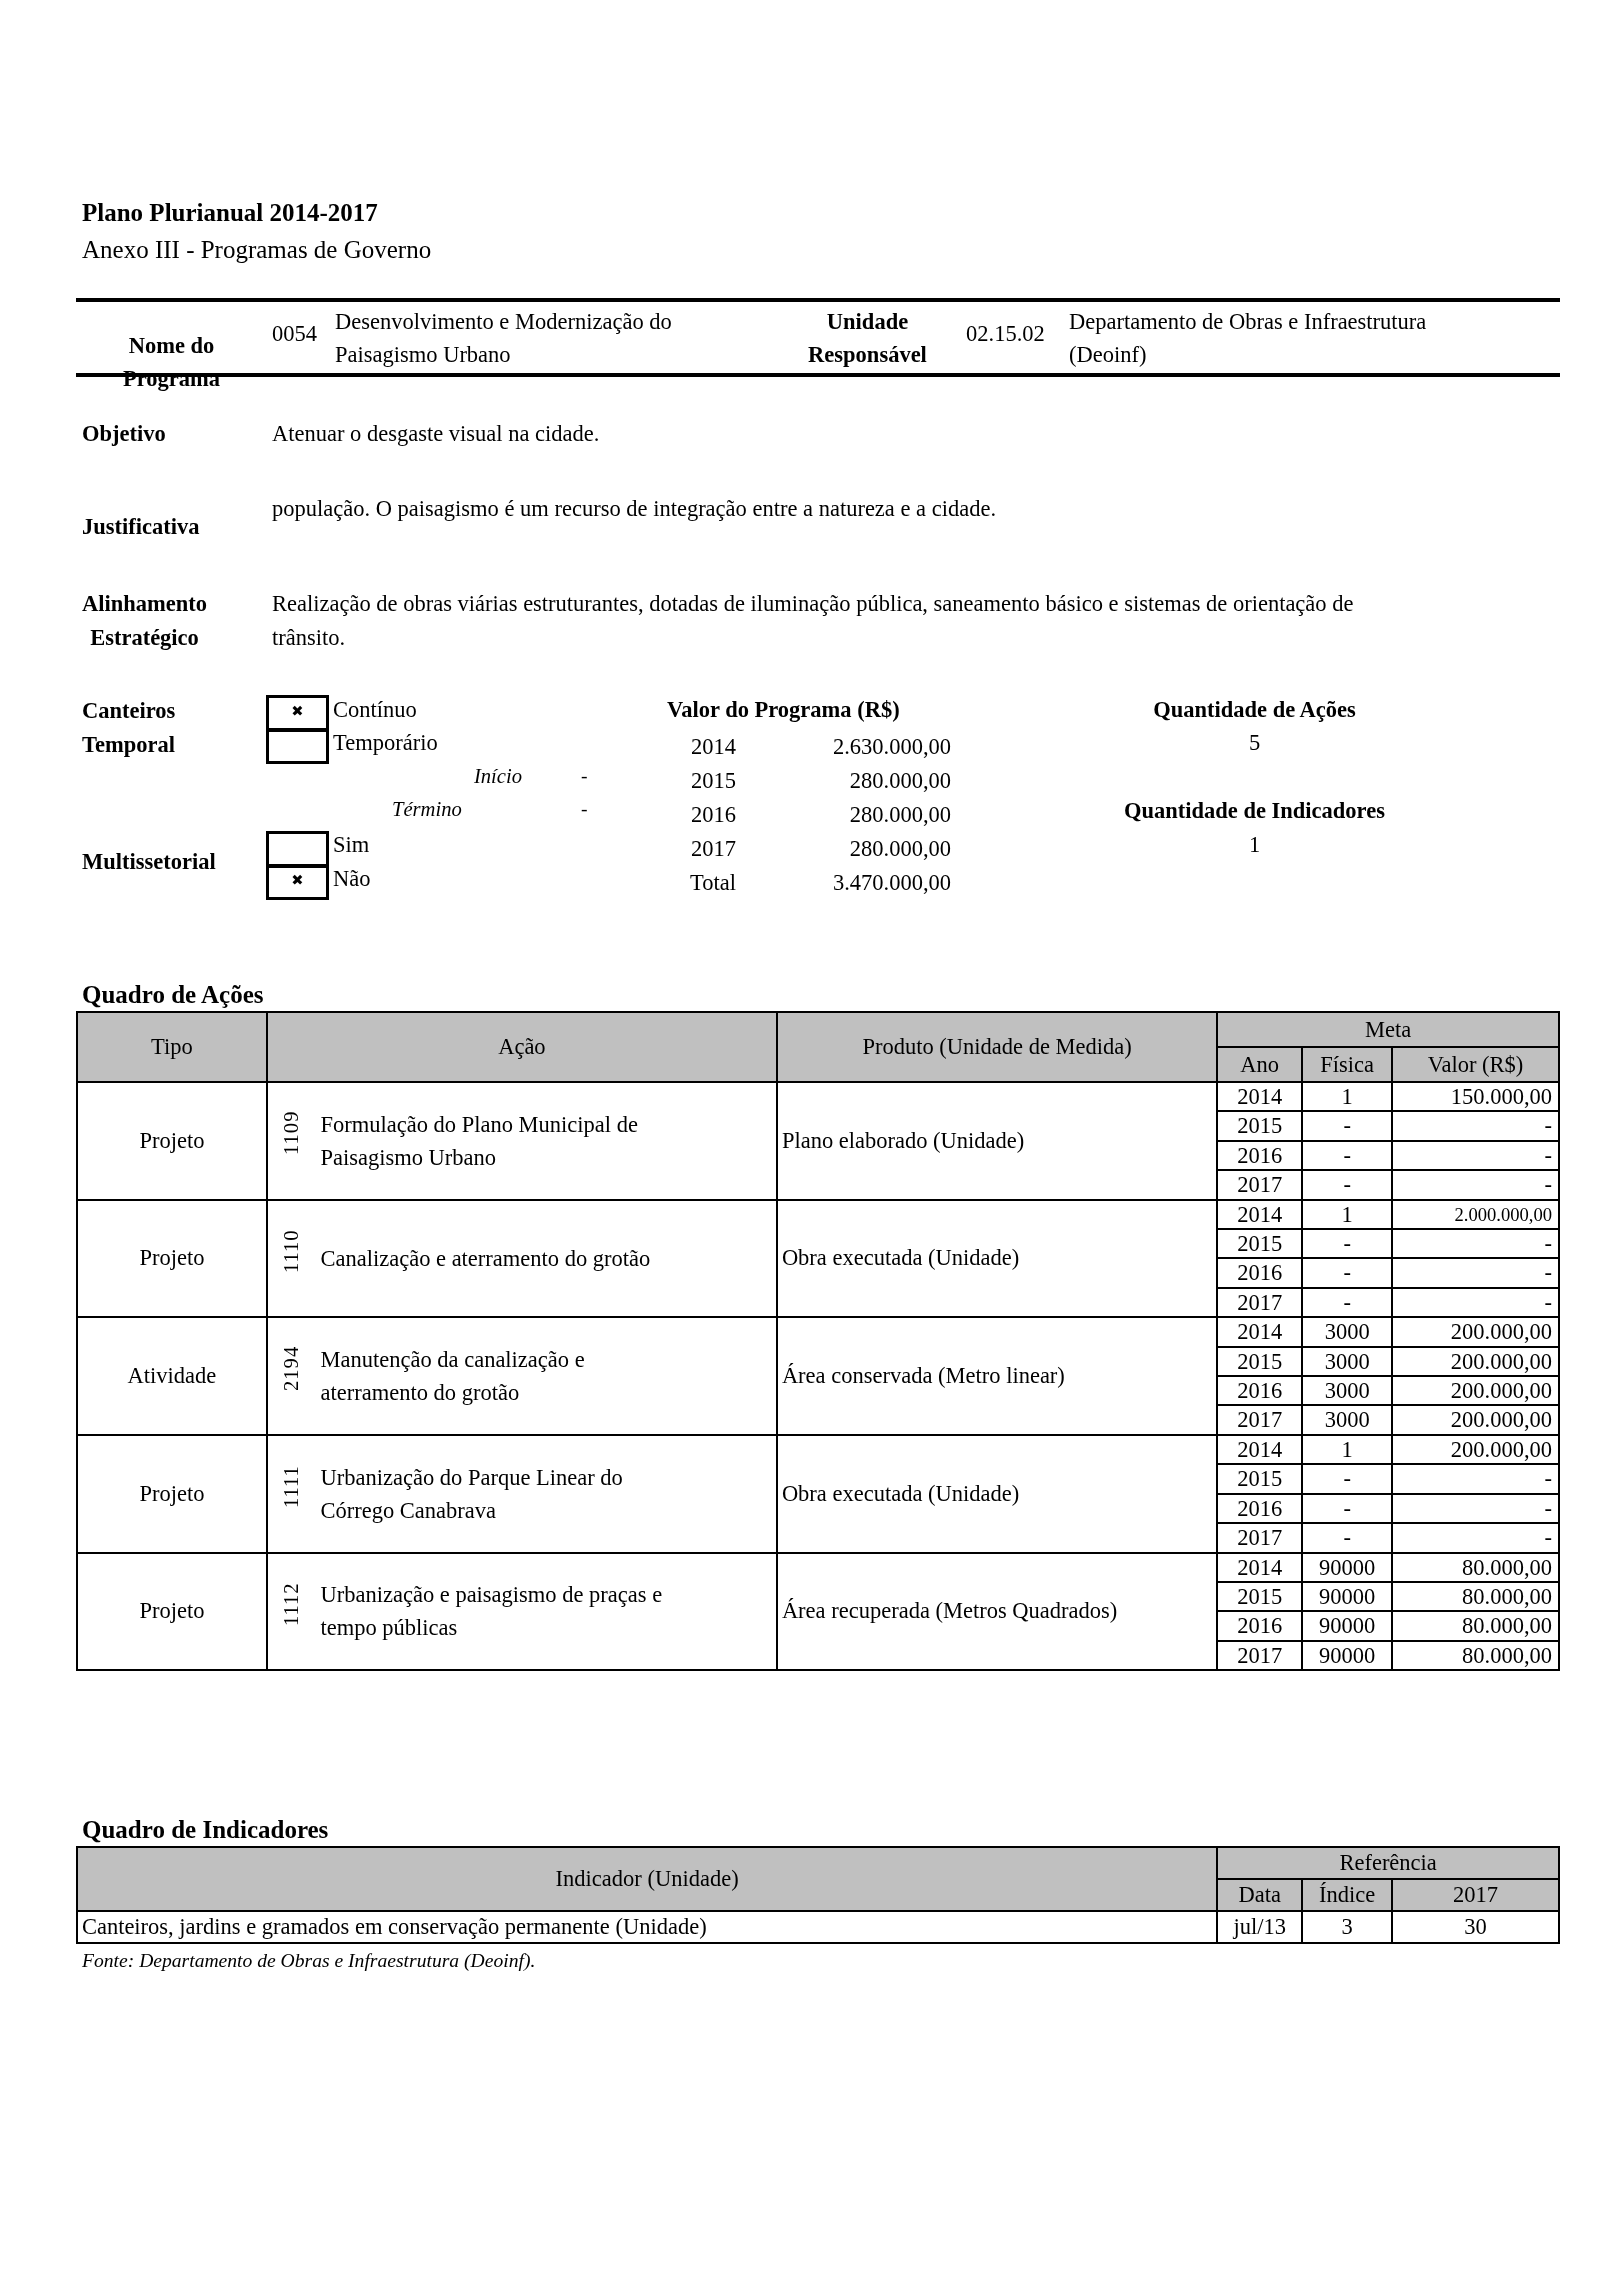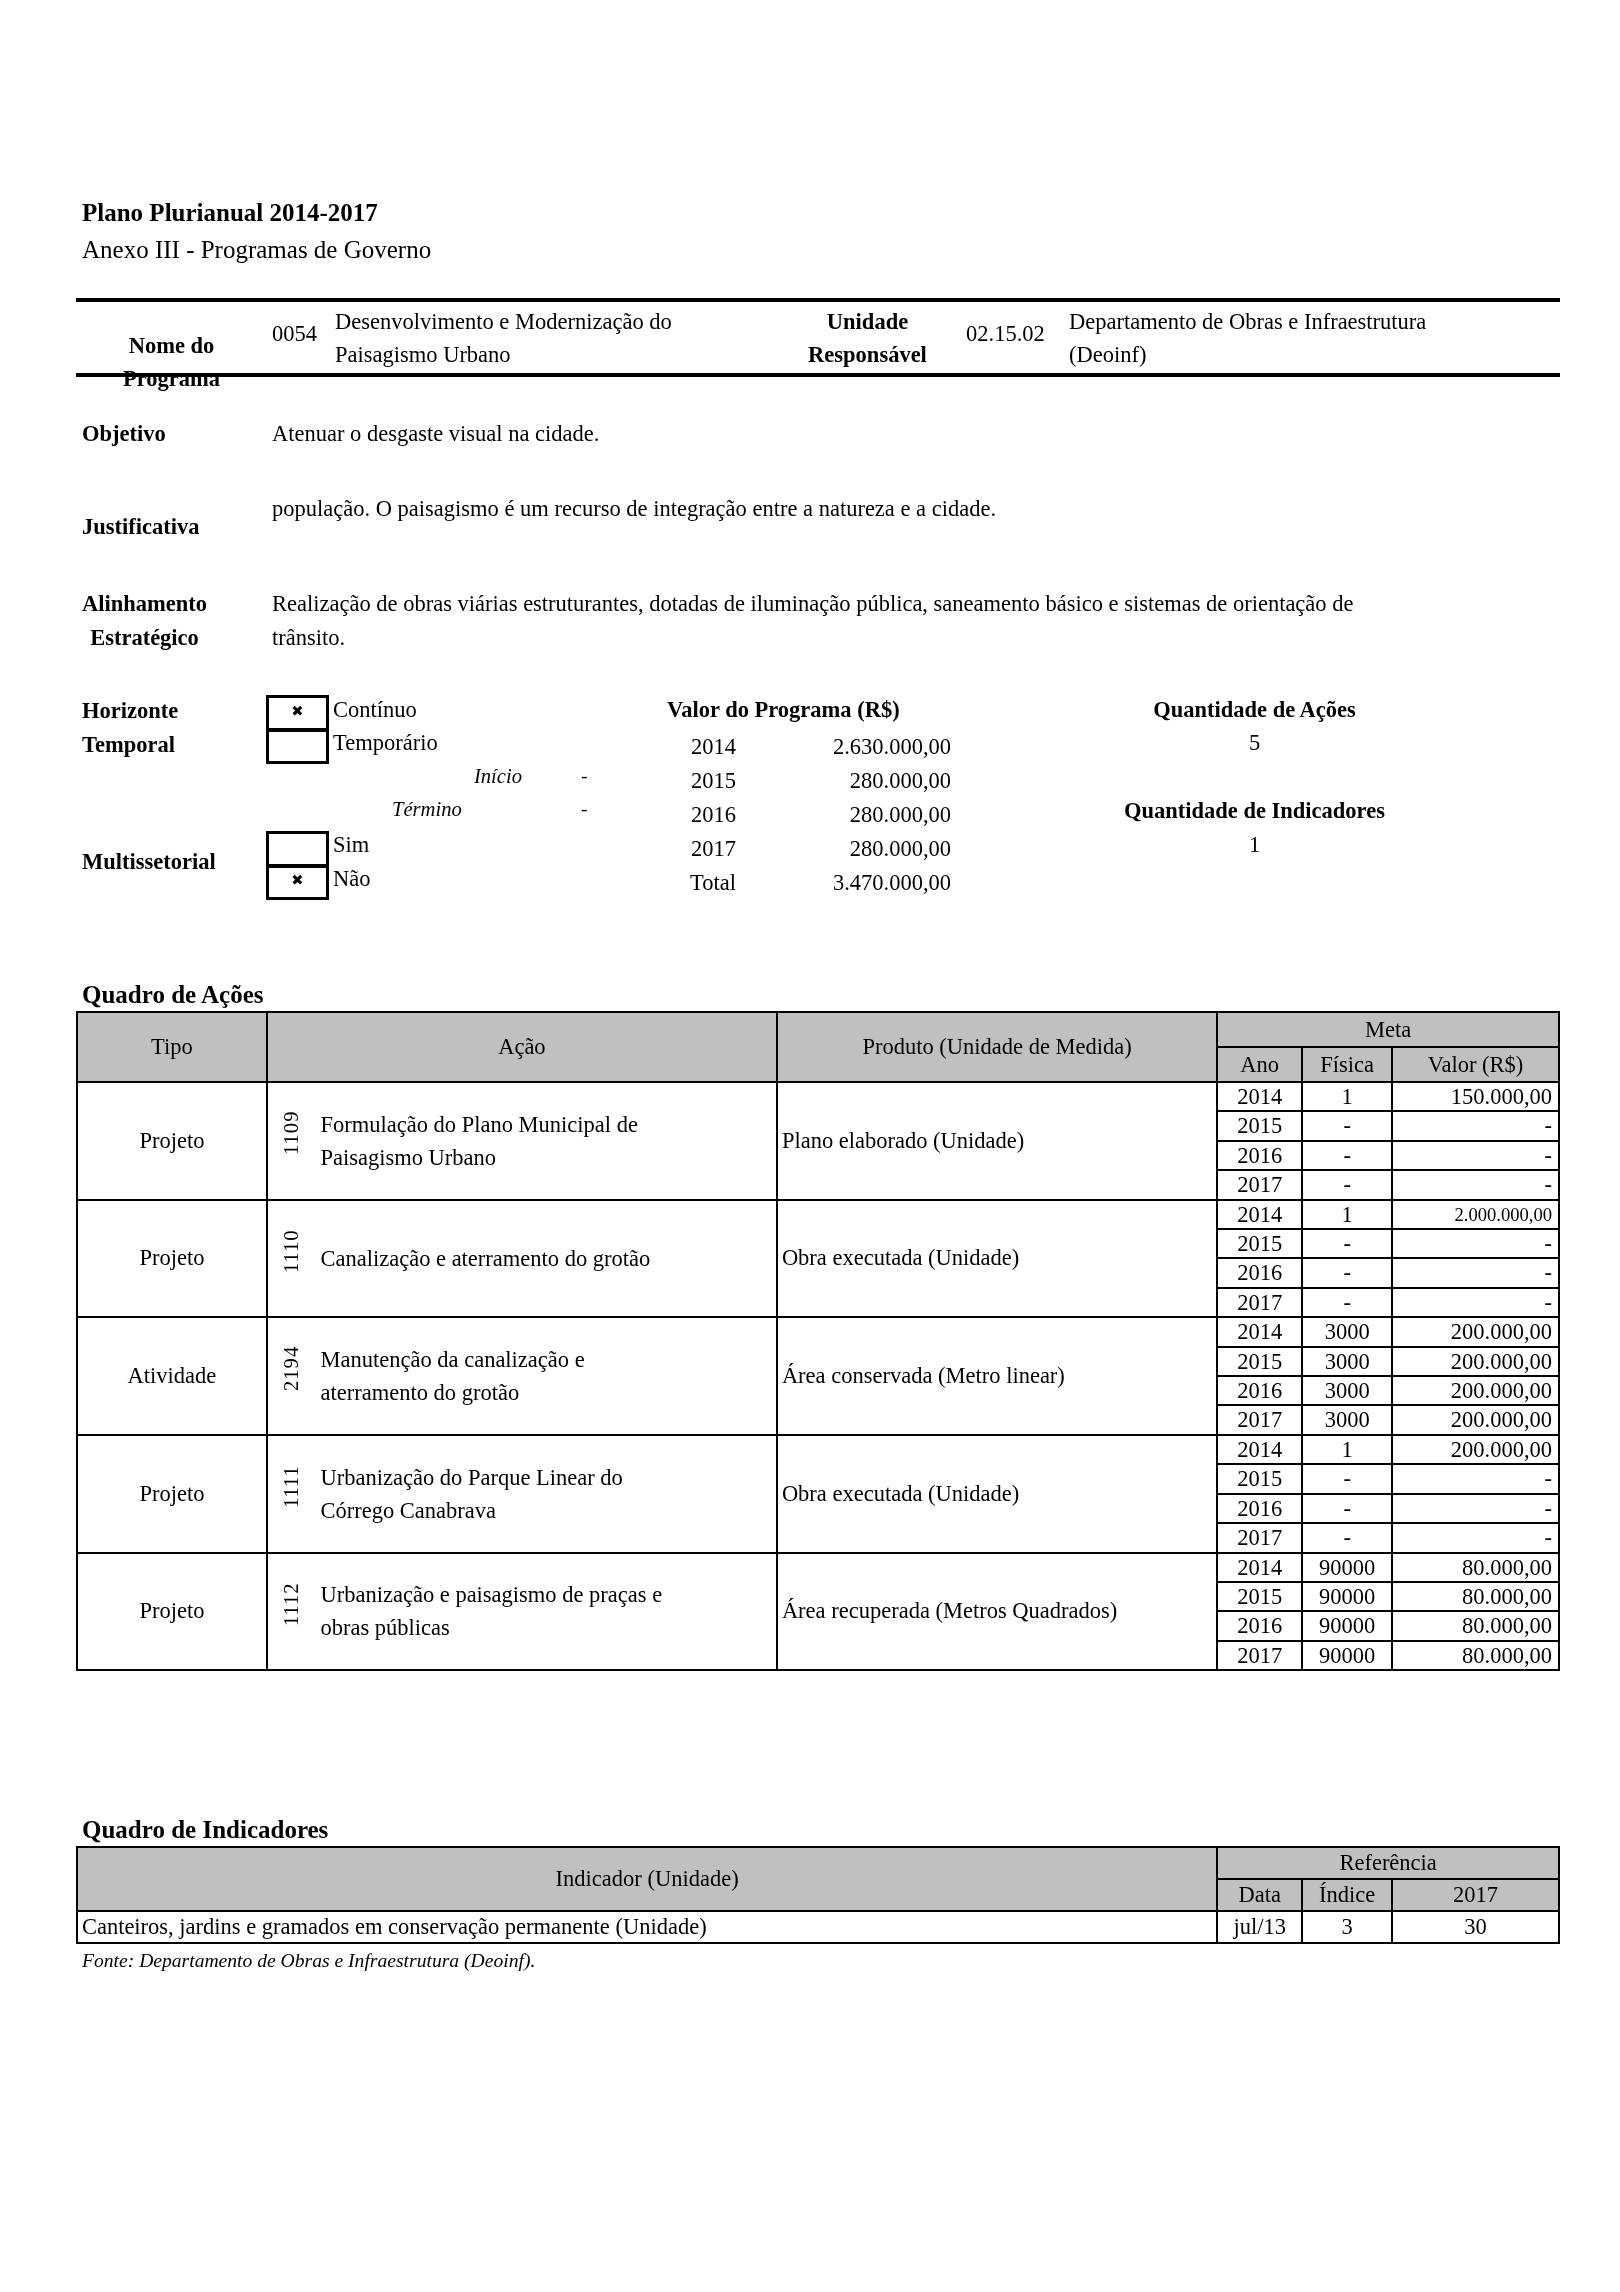--- a/index.html
+++ b/index.html
@@ -66,21 +66,21 @@
 <div class="lbl" style="top:587px;text-align:center;">
   <div>Alinhamento</div>
   <div>Estratégico</div>
 </div>
 <div class="txt" style="top:587px;">
   <div>Realização de obras viárias estruturantes, dotadas de iluminação pública, saneamento básico e sistemas de orientação de</div>
   <div>trânsito.</div>
 </div>
 
 <div class="lbl" style="top:694px;">
-  <div>Horizonte</div>
+  <div>Canteiros</div>
   <div>Temporal</div>
 </div>
 <div class="cb" style="top:695px;height:37px;"><span>✖</span></div>
 <div class="cb" style="top:728px;height:36px;"><span></span></div>
 <div class="abs t23" style="left:333px;top:697px;">Contínuo</div>
 <div class="abs t23" style="left:333px;top:730px;">Temporário</div>
 <div class="abs ital" style="left:412px;top:765px;width:110px;text-align:right;font-size:20.6px;">Início</div>
 <div class="abs" style="left:581px;top:765px;font-size:19.6px;">-</div>
 <div class="abs ital" style="left:392px;top:798px;width:129px;font-size:20.6px;">Término</div>
 <div class="abs" style="left:581px;top:798px;font-size:19.6px;">-</div>
@@ -282,21 +282,21 @@
 
   <tr>
     <td rowspan="4" class="center">Projeto</td>
     <td rowspan="4">
           <div class="acao-wrap">
             <div class="acao-code">
               <span class="code">1112</span>
             </div>
             <div class="acao-text">
               <div>Urbanização e paisagismo de praças e</div>
-              <div>obras públicas</div>
+              <div>tempo públicas</div>
             </div>
           </div>
         </td>
     <td rowspan="4">Área recuperada (Metros Quadrados)</td>
     <td class="small center">2014</td>
     <td class="small center">90000</td>
     <td class="small right">80.000,00</td>
   </tr>
   <tr>
         <td class="small center">2015</td>

